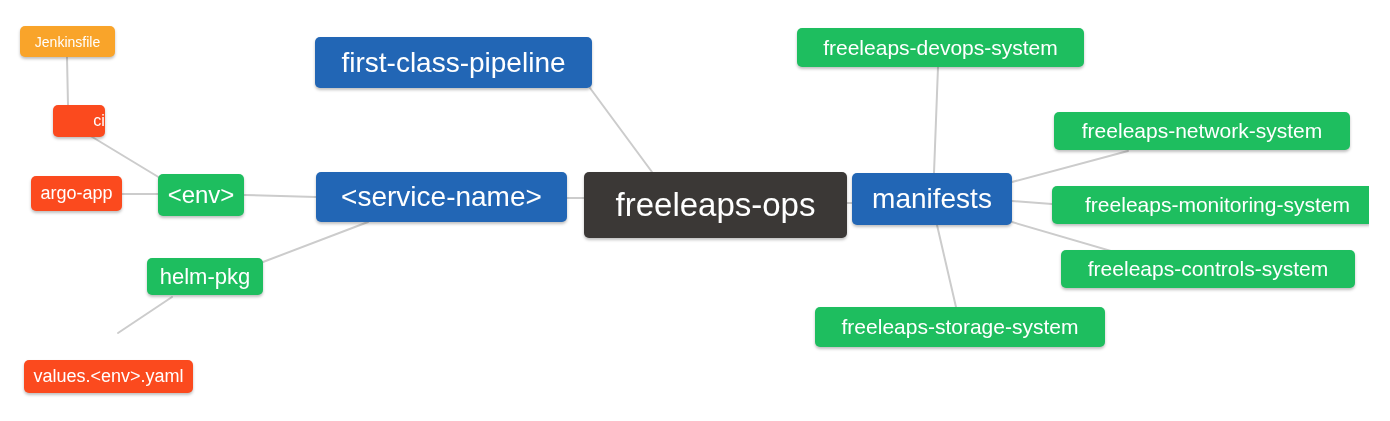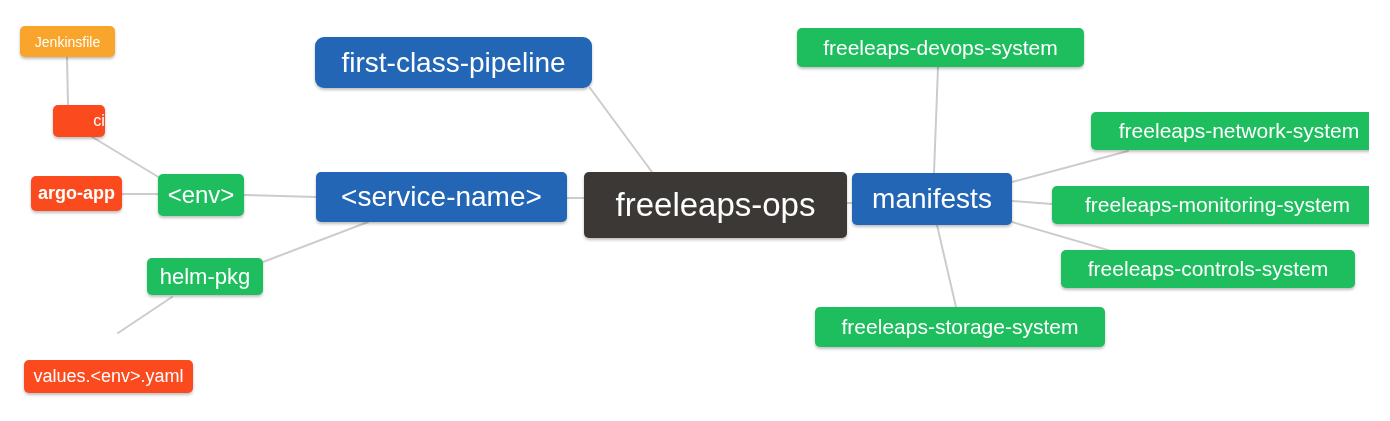--- a/index.html
+++ b/index.html
@@ -57,39 +57,39 @@
     <line x1="1012" y1="182" x2="1128" y2="151"></line>
     <line x1="1012" y1="201" x2="1052" y2="204"></line>
     <line x1="1012" y1="222" x2="1135" y2="258"></line>
     <line x1="937" y1="225" x2="956" y2="307"></line>
   </svg>
 
   <div class="node" style="left: 20px; top: 26px; width: 95px; height: 31px; font-size: 14px; background: rgb(249, 164, 42);">Jenkinsfile</div>
 
   <div class="node" style="left: 53px; top: 105px; width: 32px; height: 32px; font-size: 16px; background: rgb(251, 74, 30); padding-left: 46px;">ci</div>
 
-  <div class="node" style="left: 31px; top: 176px; width: 91px; height: 35px; font-size: 18px; background: rgb(251, 74, 30); font-weight: bold;">argo-app</div>
+  <div class="node" style="left: 31px; top: 176px; width: 91px; height: 35px; font-size: 18px; background: rgb(251, 74, 30);">argo-app</div>
 
   <div class="node" style="left: 158px; top: 174px; width: 86px; height: 42px; font-size: 24px; background: rgb(30, 190, 95);">&lt;env&gt;</div>
 
   <div class="node" style="left: 147px; top: 258px; width: 116px; height: 37px; font-size: 22px; background: rgb(30, 190, 95);">helm-pkg</div>
 
   <div class="node" style="left: 24px; top: 332px; width: 169px; height: 33px; font-size: 18px; background: rgb(251, 74, 30); margin-top: 28px;">values.&lt;env&gt;.yaml</div>
 
-  <div class="node" style="left: 315px; top: 37px; width: 277px; height: 51px; font-size: 28px; background: rgb(34, 102, 181); border-radius: 9px;">first-class-pipeline</div>
+  <div class="node" style="left: 315px; top: 37px; width: 277px; height: 51px; font-size: 28px; background: rgb(34, 102, 181);">first-class-pipeline</div>
 
   <div class="node" style="left: 316px; top: 172px; width: 251px; height: 50px; font-size: 28px; background: rgb(34, 102, 181);">&lt;service-name&gt;</div>
 
   <div class="node" style="left: 584px; top: 172px; width: 263px; height: 66px; font-size: 33px; background: rgb(59, 56, 54);">freeleaps-ops</div>
 
   <div class="node" style="left: 852px; top: 173px; width: 160px; height: 52px; font-size: 28px; background: rgb(34, 102, 181);">manifests</div>
 
   <div class="node" style="left: 797px; top: 28px; width: 287px; height: 39px; font-size: 21px; background: rgb(30, 190, 95);">freeleaps-devops-system</div>
 
-  <div class="node" style="left: 1054px; top: 112px; width: 296px; height: 38px; font-size: 21px; background: rgb(30, 190, 95); margin-left: 37px;">freeleaps-network-system</div>
+  <div class="node" style="left: 1054px; top: 112px; width: 296px; height: 38px; font-size: 21px; background: rgb(30, 190, 95);">freeleaps-network-system</div>
 
   <div class="node" style="left: 1052px; top: 186px; width: 321px; height: 38px; font-size: 21px; background: rgb(30, 190, 95); padding-left: 16px;">freeleaps-monitoring-system</div>
 
   <div class="node" style="left: 1061px; top: 250px; width: 294px; height: 38px; font-size: 21px; background: rgb(30, 190, 95);">freeleaps-controls-system</div>
 
   <div class="node" style="left: 815px; top: 307px; width: 290px; height: 40px; font-size: 21px; background: rgb(30, 190, 95);">freeleaps-storage-system</div>
 
 </div>
 
 </body></html>

